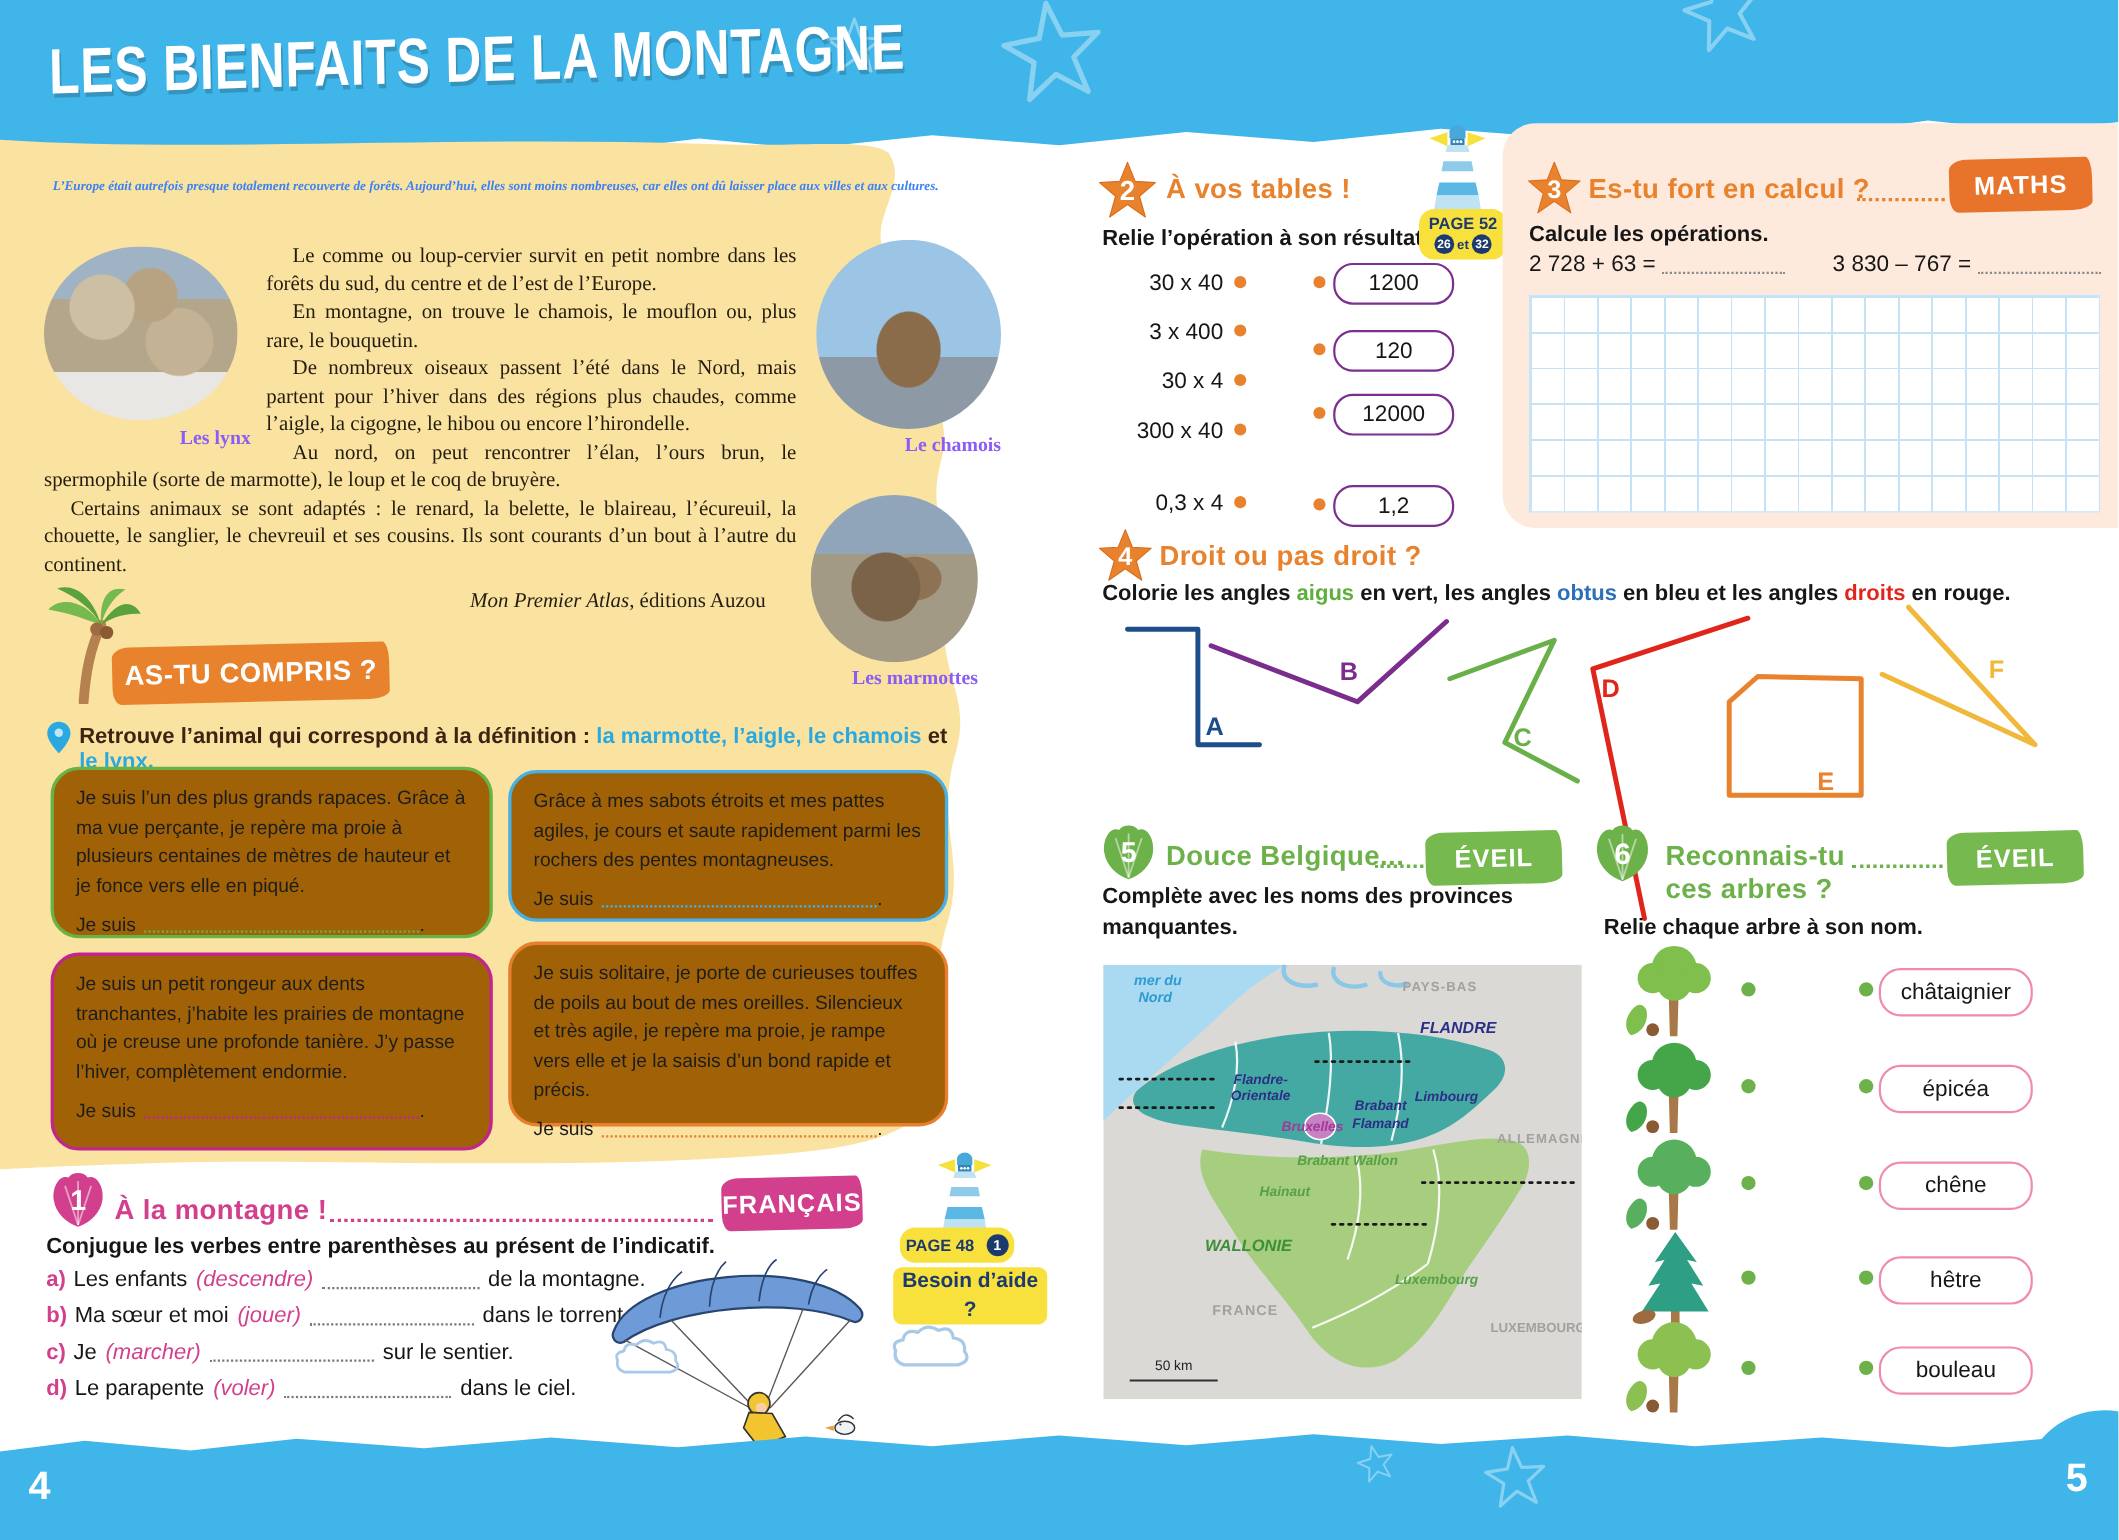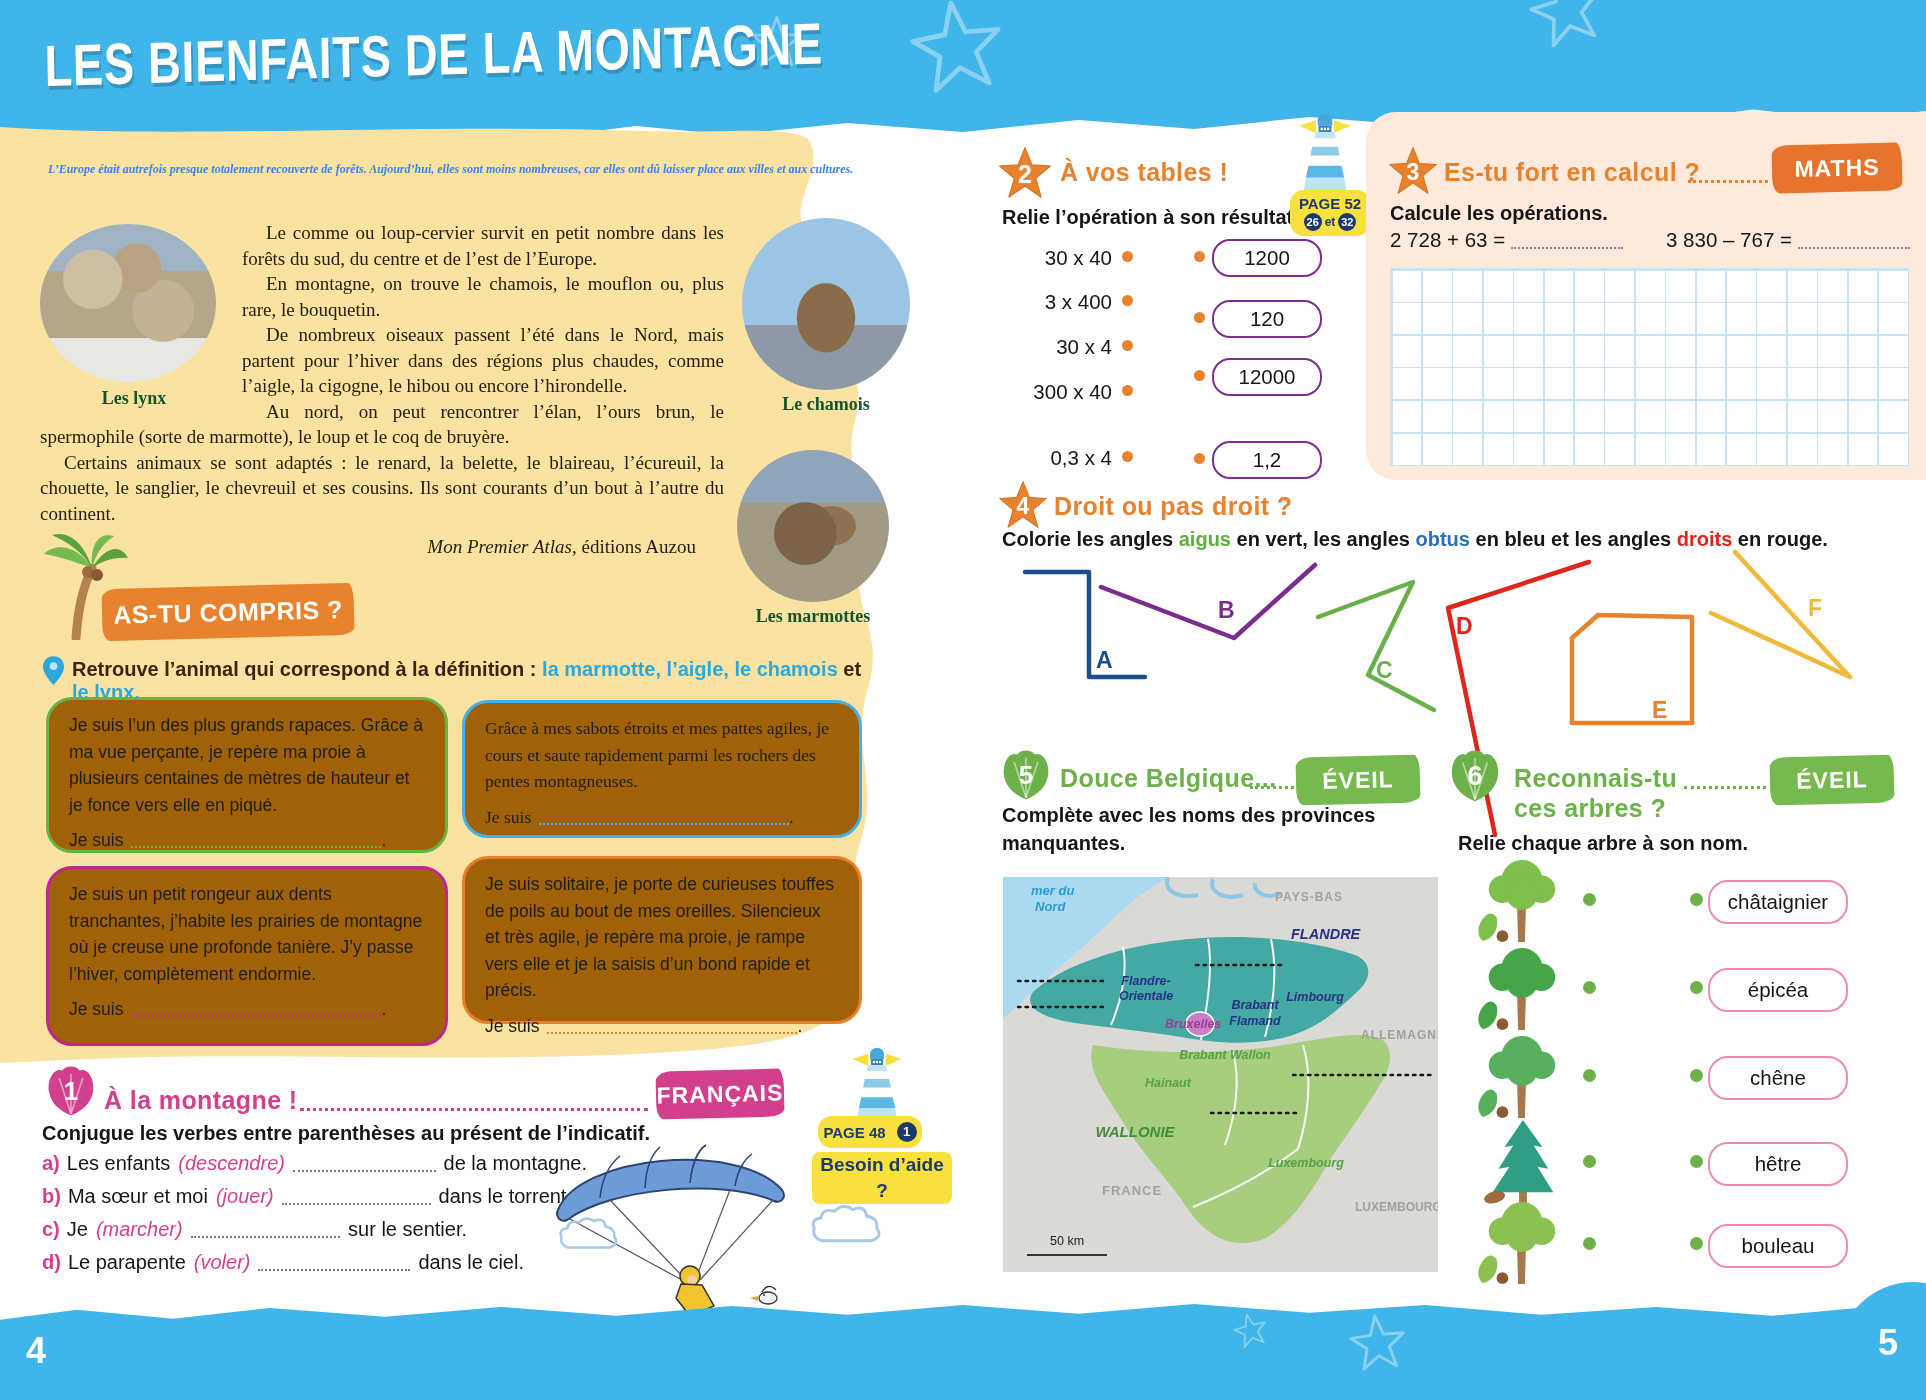--- a/index.html
+++ b/index.html
@@ -19,42 +19,42 @@
   #main-title{left:44px;top:32px;color:#fff;font-weight:900;font-size:58px;white-space:nowrap;
     transform:scaleX(.78) rotate(-1.3deg);transform-origin:left top;letter-spacing:1px;
     text-shadow:2px 4px 0 rgba(30,60,80,.28);}
   #intro{left:48px;top:156px;width:820px;font-family:"Liberation Serif",serif;
     font-style:italic;font-weight:bold;font-size:12px;line-height:26px;color:#3b82f6;}
   #reading{left:40px;top:220px;width:684px;font-family:"Liberation Serif",serif;
     font-size:19px;line-height:25.5px;color:#241d0f;text-align:justify;}
   #reading p{margin:0;text-indent:24px;}
   #lynx-wrap{float:left;width:188px;margin:4px 14px 2px 0;text-align:center;}
   .photo{border-radius:50%;}
-  .caption{font-family:"Liberation Serif",serif;font-weight:bold;font-size:18px;color:#14532d;text-align:center;margin-top:4px;}
+  .caption{font-family:"Liberation Serif",serif;font-weight:bold;font-size:18px;color:#8b5cf6;text-align:right;margin-top:4px;}
   #attribution{text-align:right;margin-top:8px;margin-right:28px;font-size:19px;}
   #photo-chamois-wrap{left:742px;top:218px;width:168px;text-align:center;}
   #photo-marmottes-wrap{left:737px;top:450px;width:152px;text-align:center;}
 
   
   .brush{color:#fff;font-weight:900;text-align:center;
     border-radius:16px 6px 18px 8px / 10px 18px 8px 14px;transform:rotate(-1.4deg);}
   #astu{left:102px;top:586px;width:252px;height:52px;background:#e8822d;font-size:25px;line-height:52px;letter-spacing:.5px;}
   .badge-francais{background:#d23f8d;}
   .badge-maths{background:#e8732a;}
   .badge-eveil{background:#76b94e;}
   .subject-badge{height:48px;line-height:48px;font-size:23px;letter-spacing:1px;}
 
   #comp-instr{left:72px;top:658px;width:800px;font-size:20px;font-weight:bold;color:#3d2314;}
   .blue-word{color:#2aa9e0;}
 
   .defbox{background:#a16207;border-radius:26px;padding:12px 20px;font-size:17.5px;line-height:26.5px;color:#1d1d1b;}
   .defbox .answer{display:flex;align-items:center;margin-top:9px;}
   .blank{border-bottom:2px dotted;height:14px;}
   #box-aigle{left:46px;top:697px;width:402px;height:156px;border:3px solid #67b346;box-sizing:border-box;}
-  #box-chamois{left:462px;top:700px;width:400px;height:138px;border:3px solid #45b1e6;box-sizing:border-box;font-family:Liberation Serif, serif;}
+  #box-chamois{left:462px;top:700px;width:400px;height:138px;border:3px solid #45b1e6;box-sizing:border-box;}
   #box-marmotte{left:46px;top:866px;width:402px;height:180px;border:3px solid #c2258f;box-sizing:border-box;}
   #box-lynx{left:462px;top:856px;width:400px;height:168px;border:3px solid #e87f2e;box-sizing:border-box;}
 
   
   .ex-title{font-weight:900;font-size:25px;letter-spacing:.4px;white-space:nowrap;}
   .t-orange{color:#e8822d;} .t-pink{color:#d23f8d;} .t-green{color:#6cb14a;}
   .leader{border-bottom:3px dotted;height:18px;}
   .icon-num{position:absolute;color:#fff;font-weight:900;width:100%;text-align:center;}
 
   .instr{font-weight:bold;font-size:20px;color:#161616;}

